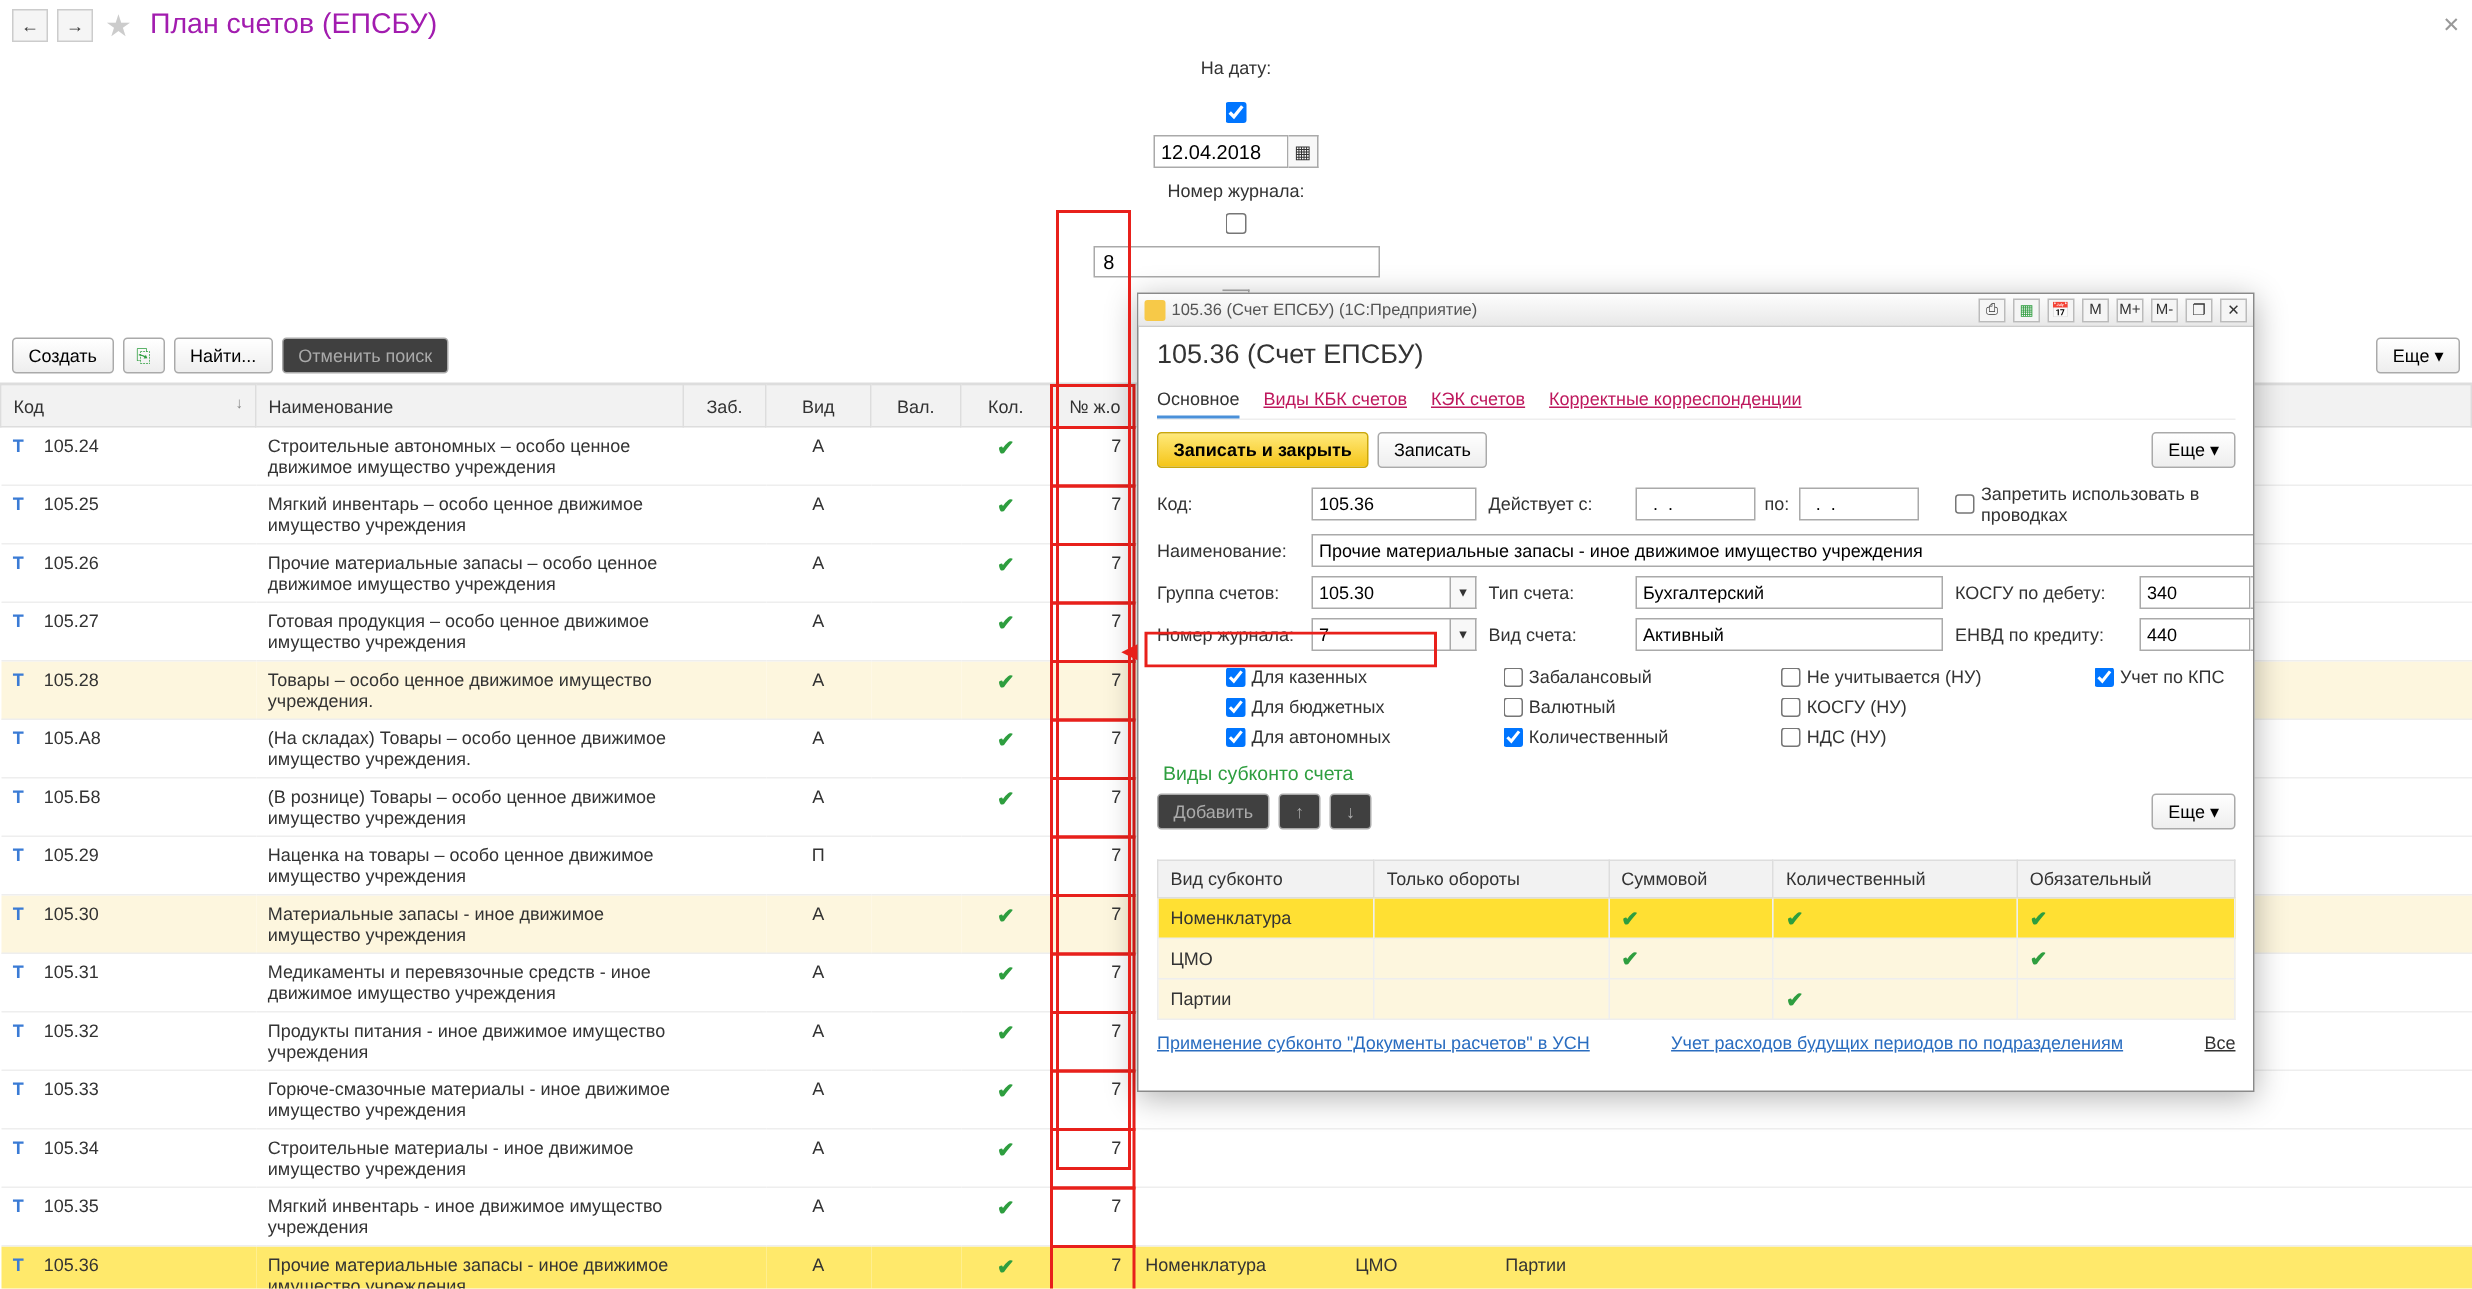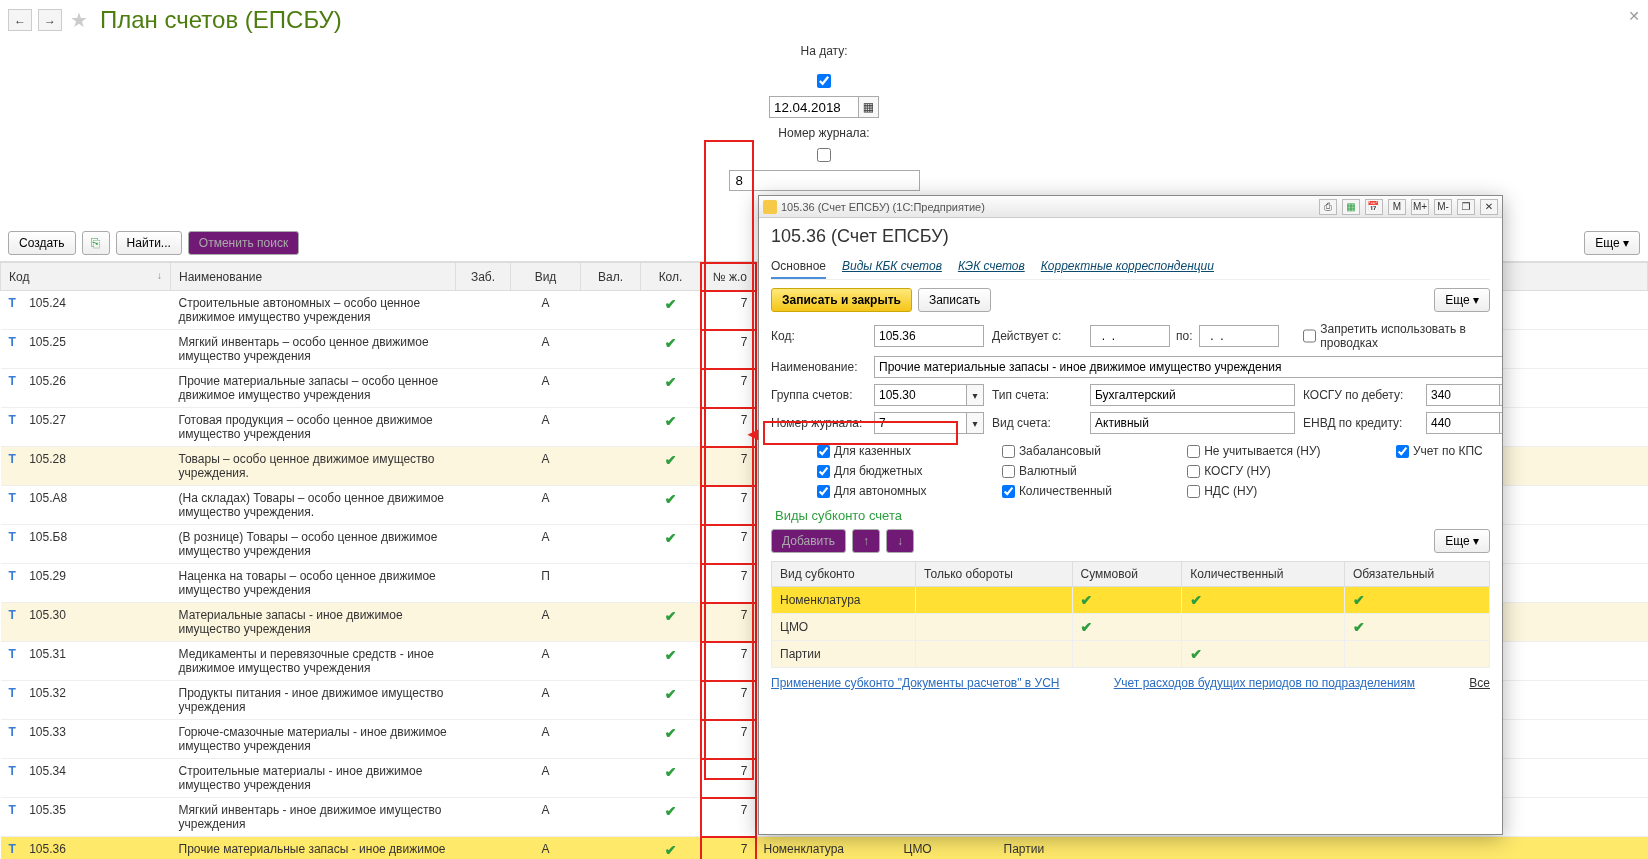--- a/index.html
+++ b/index.html
@@ -1,70 +1,70 @@
 <!DOCTYPE html>
 <html><head>
 <meta charset="utf-8">
 <style>
 * { box-sizing: border-box; margin: 0; padding: 0; }
 body { font-family: Arial, sans-serif; font-size: 12px; color: #333; background: #fff; overflow: hidden; width: 1648px; height: 859px; position: relative; }
 .top-bar { display: flex; align-items: center; padding: 6px 8px; gap: 6px; }
 .nav-btn { width: 24px; height: 22px; border: 1px solid #ccc; background: #f5f5f5; display: flex; align-items: center; justify-content: center; cursor: pointer; }
 .star-icon { width: 22px; height: 22px; display: flex; align-items: center; justify-content: center; color: #ccc; font-size: 20px; }
-.page-title { font-size: 24px; font-weight: normal; color: #4d7c0f; margin-left: 4px; }
+.page-title { font-size: 19px; font-weight: normal; color: #a21caf; margin-left: 4px; }
 .close-x { position: absolute; top: 8px; right: 8px; font-size: 14px; color: #999; cursor: pointer; }
 .filter-row { display: flex; align-items: center; padding: 4px 8px; gap: 8px; flex-direction: column; }
 .filter-row label { font-size: 12px; }
 .chk { width: 14px; height: 14px; }
 .date-input { border: 1px solid #aaa; padding: 2px 4px; width: 90px; height: 22px; }
 .cal-btn { width: 20px; height: 22px; border: 1px solid #aaa; border-left: none; background: #f8f8f8; display: inline-flex; align-items: center; justify-content: center; }
 .journal-input { border: 1px solid #aaa; padding: 2px 6px; height: 22px; flex: 1; }
 .dd-btn { width: 18px; height: 22px; border: 1px solid #aaa; border-left: none; background: #f8f8f8; display:inline-flex; align-items:center; justify-content:center;}
 .toolbar { display: flex; align-items: center; padding: 6px 8px; gap: 6px; border-bottom: 1px solid #ddd; }
 .btn { border: 1px solid #aaa; background: linear-gradient(#fff,#eee); padding: 3px 10px; height: 24px; cursor: pointer; border-radius: 3px; font-size: 12px; }
 .btn.icon-only { width: 28px; padding: 0; display:inline-flex; align-items:center; justify-content:center; }
-.btn.disabled { color: #aaa; background: #701a75; cursor: default; }
+.btn.disabled { color: #aaa; background: #404040; cursor: default; }
 .btn.yellow { background: linear-gradient(#ffe97a,#f5c518); border-color: #cba80a; font-weight: bold; }
 .spacer { flex: 1; }
 .table-wrap { height: calc(100% - 130px); overflow: auto; }
 table.main { width: 100%; border-collapse: collapse; table-layout: fixed; }
 table.main th { background: #f2f2f2; border: 1px solid #ddd; padding: 6px 8px; font-weight: normal; text-align: left; font-size: 12px; height: 28px; }
 table.main th.center, table.main td.center { text-align: center; }
 table.main th.right, table.main td.right { text-align: right; }
 table.main td { border-bottom: 1px solid #eee; padding: 5px 8px; vertical-align: top; font-size: 12px; }
 tr.row { background: #fff; }
 tr.row.shaded { background: #fdf6de; }
 tr.row.selected { background: #ffe96b; }
 .t-icon { color: #3a7bd5; font-weight: bold; display:inline-block; width:14px; }
 .check { color: #2e9e3f; font-weight: bold; font-size: 14px; }
 .hl-col { outline: 2px solid #e8201b; outline-offset: -1px; }
 .red-box { position: absolute; border: 2px solid #e8201b; pointer-events: none; }
 .red-arrow { position: absolute; color: #e8201b; font-size: 18px; pointer-events:none; }
 
-.popup { position: absolute; left: 758px; top: 195px; width: 745px; height: 640px; background: #fff; border: 1px solid #8a8a8a; box-shadow: 0 4px 20px rgba(0,0,0,.3); display:flex; flex-direction:column; }
+.popup { position: absolute; left: 758px; top: 195px; width: 745px; height: 533px; background: #fff; border: 1px solid #8a8a8a; box-shadow: 0 4px 20px rgba(0,0,0,.3); display:flex; flex-direction:column; }
 .popup-titlebar { height: 22px; background: linear-gradient(#fdfdfd,#e8e8e8); border-bottom: 1px solid #ccc; display:flex; align-items:center; padding: 0 4px; gap:4px; font-size: 11px; }
 .popup-titlebar .ic { width:14px; height:14px; background:#f7c948; border-radius:2px; display:inline-block;}
 .popup-titlebar .t { flex:1; color:#555;}
 .popup-titlebar .wbtn { width:18px; height:16px; border:1px solid #bbb; background:#f5f5f5; font-size:10px; display:inline-flex; align-items:center; justify-content:center; margin-left:1px;}
 .popup-body { padding: 8px 12px; flex:1; overflow:auto; }
 .popup-h1 { font-size: 18px; color:#333; margin-bottom: 8px; }
 .tabs { display:flex; gap: 16px; border-bottom: 1px solid #eee; margin-bottom:8px; }
 .tab { padding: 4px 0; font-size: 12px; cursor:pointer; }
 .tab.active { border-bottom: 2px solid #4a90d9; color:#333; }
-.tab.link { color: #0c4a6e; text-decoration: underline; font-style: italic; }
+.tab.link { color: #be185d; text-decoration: underline; }
 .action-row { display:flex; align-items:center; gap:6px; margin: 6px 0 10px; }
 .form-grid { display:grid; grid-template-columns: 95px 110px 90px 205px 115px 90px; gap: 6px 8px; align-items:center; font-size:12px; }
 .form-grid .lbl { white-space: nowrap; }
 .inp { border:1px solid #aaa; height:22px; padding:2px 4px; width:100%; font-size:12px; }
 .inp-wrap { display:flex; }
 .inp-wrap .mini { width:20px; border:1px solid #aaa; border-left:none; background:#f8f8f8; display:inline-flex; align-items:center; justify-content:center; font-size:10px;}
 .chk-grid { display:grid; grid-template-columns: repeat(4, auto); gap:6px 22px; margin:10px 0; font-size:12px;}
 .chk-grid label { display:flex; align-items:center; gap:4px; white-space:nowrap;padding-left:46px;}
 .section-h { color:#2e9e3f; font-size:13px; margin:8px 4px 6px; }
-.sub-toolbar { display:flex; gap:6px; margin-bottom:8px; }
+.sub-toolbar { display:flex; gap:6px; margin-bottom:20px; }
 table.sub { width:100%; border-collapse:collapse; }
 table.sub th { background:#f2f2f2; border:1px solid #ddd; padding:5px 8px; font-weight:normal; font-size:12px; text-align:left;}
 table.sub td { border:1px solid #eee; padding:5px 8px; font-size:12px; }
 table.sub tr.sel td { background:#ffe033; }
 table.sub tr.shade td { background:#fdf6de; }
 .link { color:#2a6dc0; text-decoration: underline; cursor:pointer; }
 .popup-footer-links { display:flex; justify-content:space-between; align-items:center; margin-top:8px; font-size:12px;}
 .sort-icon { font-size:10px; color:#888; }
 </style>
 </head>

